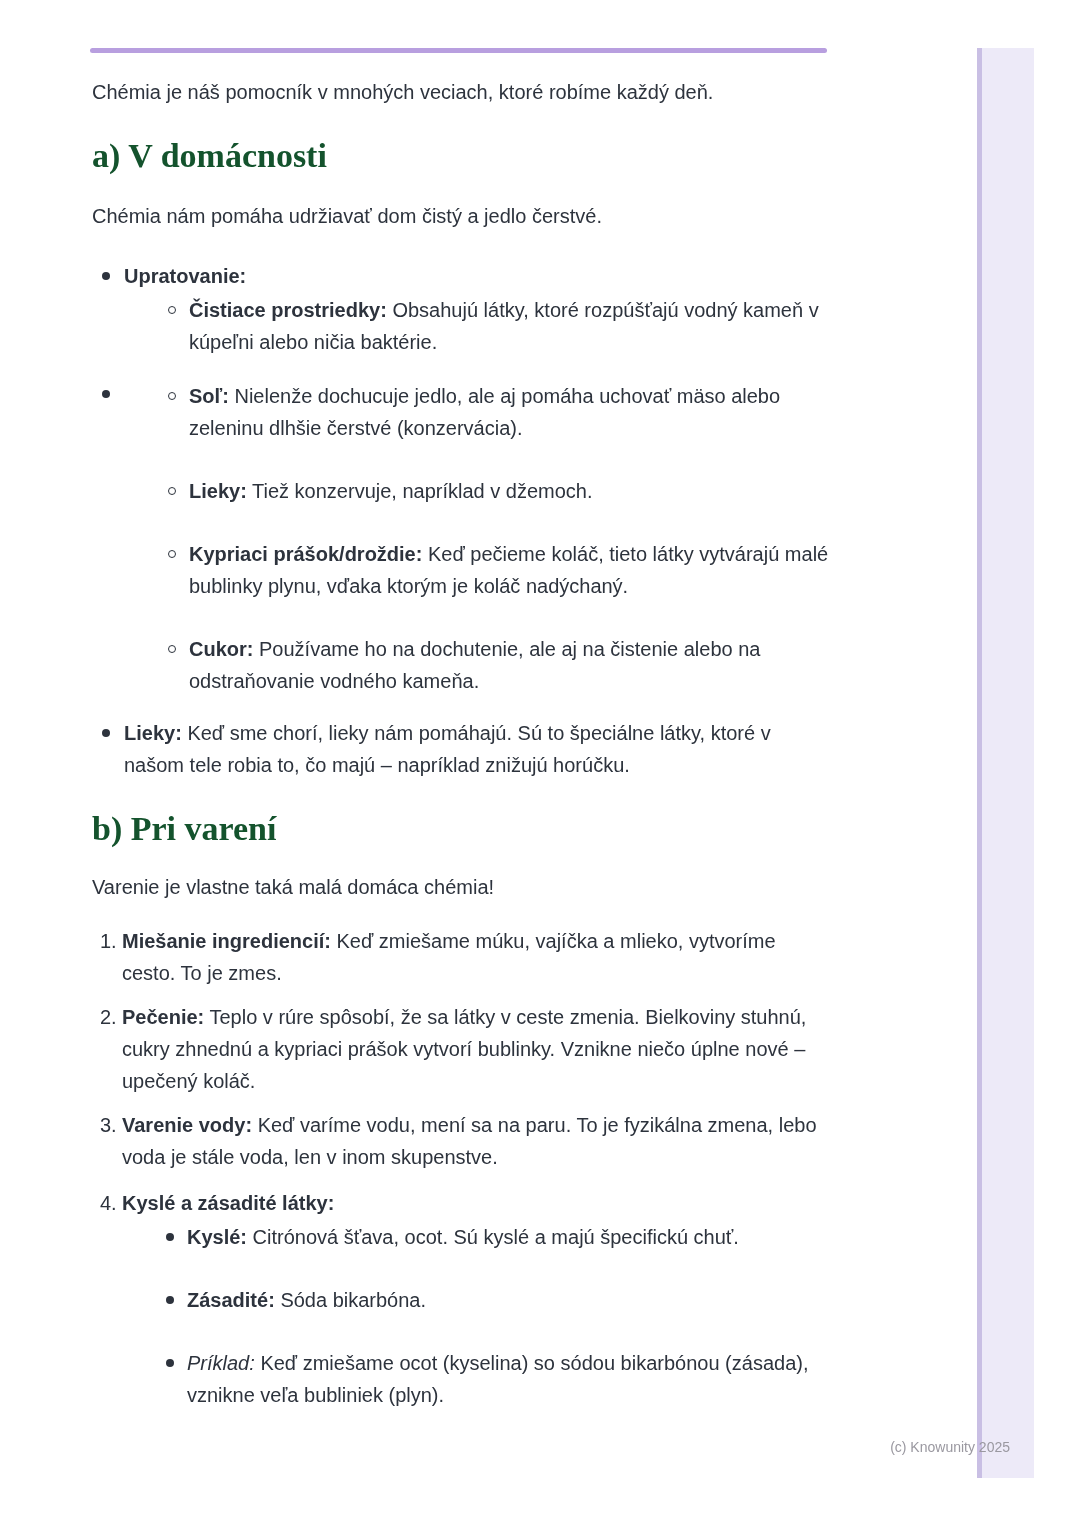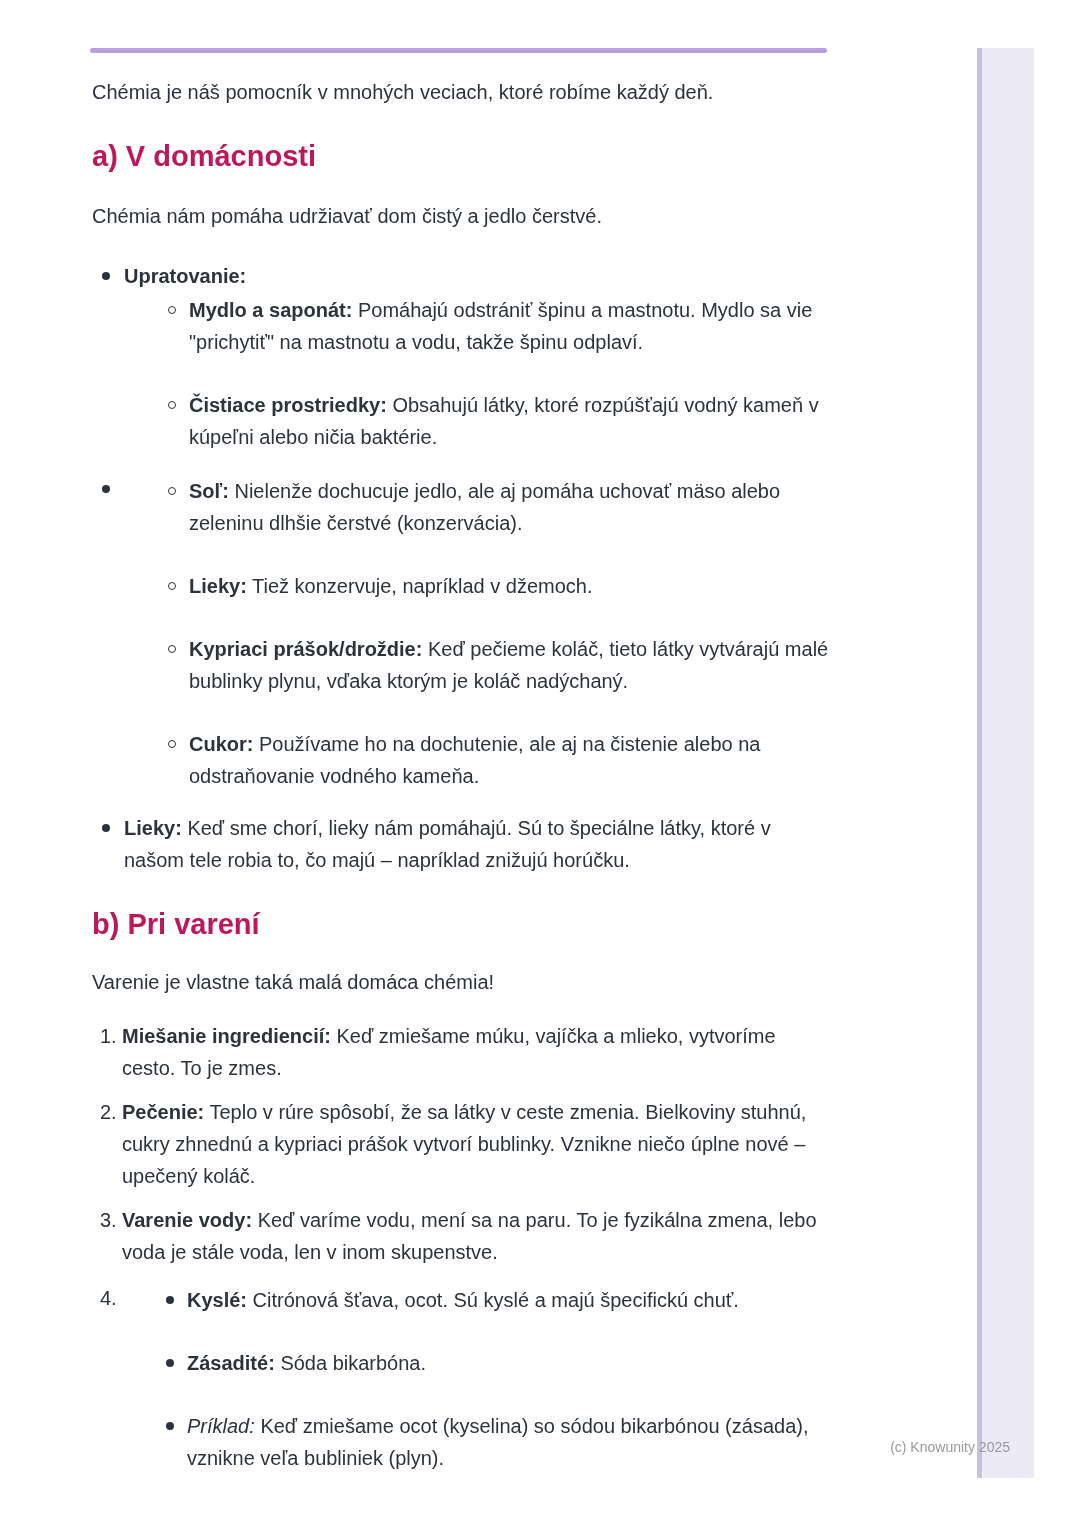--- a/index.html
+++ b/index.html
@@ -27,22 +27,22 @@
   .content {
     position:absolute; left:92px; top:53px; width:742px;
     font-size:20px; line-height:32px;
     z-index:0;
   }
   p.para { margin:0; }
   #p1   { margin-top:23px; }
   #p2   { margin-top:26px; }
   #p-b  { margin-top:24px; }
   h2 {
-    font-size:29px; line-height:36px; font-weight:bold;
-    color:#be185d; margin:30px 0 0 0;
+    font-size:34px; line-height:36px; font-weight:bold;
+    color:#14532d; margin:30px 0 0 0;font-family:Liberation Serif, serif;
   }
   #h-b { }
   ul, ol { list-style:none; margin:0; padding:0; }
   ul.l1 { margin-top:28px; }
   ol.ol1 { margin-top:22px; }
   li { display:flex; align-items:flex-start; }
   .li1 { margin-top:20px; }
   .l1 > li:first-child { margin-top:0; }
   ul.l2, ul.l3 { margin-top:2px; }
   .li2, .li3 { margin-top:31px; }
@@ -92,27 +92,20 @@
     <ul class="l1">
 
       <li class="li1">
         <span class="mk mk-dot"></span>
         <div class="li-body">
           <div><b class="lbl">Upratovanie:</b></div>
           <ul class="l2">
             <li class="li2">
               <span class="mk mk-circle"></span>
               <div class="li-body">
-                <b class="lbl">Mydlo a saponát:</b>
-                <span>Pomáhajú odstrániť špinu a mastnotu. Mydlo sa vie "prichytiť" na mastnotu a vodu, takže špinu odplaví.</span>
-              </div>
-            </li>
-            <li class="li2">
-              <span class="mk mk-circle"></span>
-              <div class="li-body">
                 <b class="lbl">Čistiace prostriedky:</b>
                 <span>Obsahujú látky, ktoré rozpúšťajú vodný kameň v kúpeľni alebo ničia baktérie.</span>
               </div>
             </li>
           </ul>
         </div>
       </li>
 
       <li class="li1">
         <span class="mk mk-dot"></span>
@@ -186,20 +179,21 @@
         <span class="num">3.</span>
         <div class="li-body">
           <b class="lbl">Varenie vody:</b>
           <span>Keď varíme vodu, mení sa na paru. To je fyzikálna zmena, lebo voda je stále voda, len v inom skupenstve.</span>
         </div>
       </li>
 
       <li class="oli" style="margin-top:14px;">
         <span class="num">4.</span>
         <div class="li-body">
+          <div><b class="lbl">Kyslé a zásadité látky:</b></div>
           <ul class="l3">
             <li class="li3">
               <span class="mk mk-dot"></span>
               <div class="li-body">
                 <b class="lbl">Kyslé:</b>
                 <span>Citrónová šťava, ocot. Sú kyslé a majú špecifickú chuť.</span>
               </div>
             </li>
             <li class="li3">
               <span class="mk mk-dot"></span>

